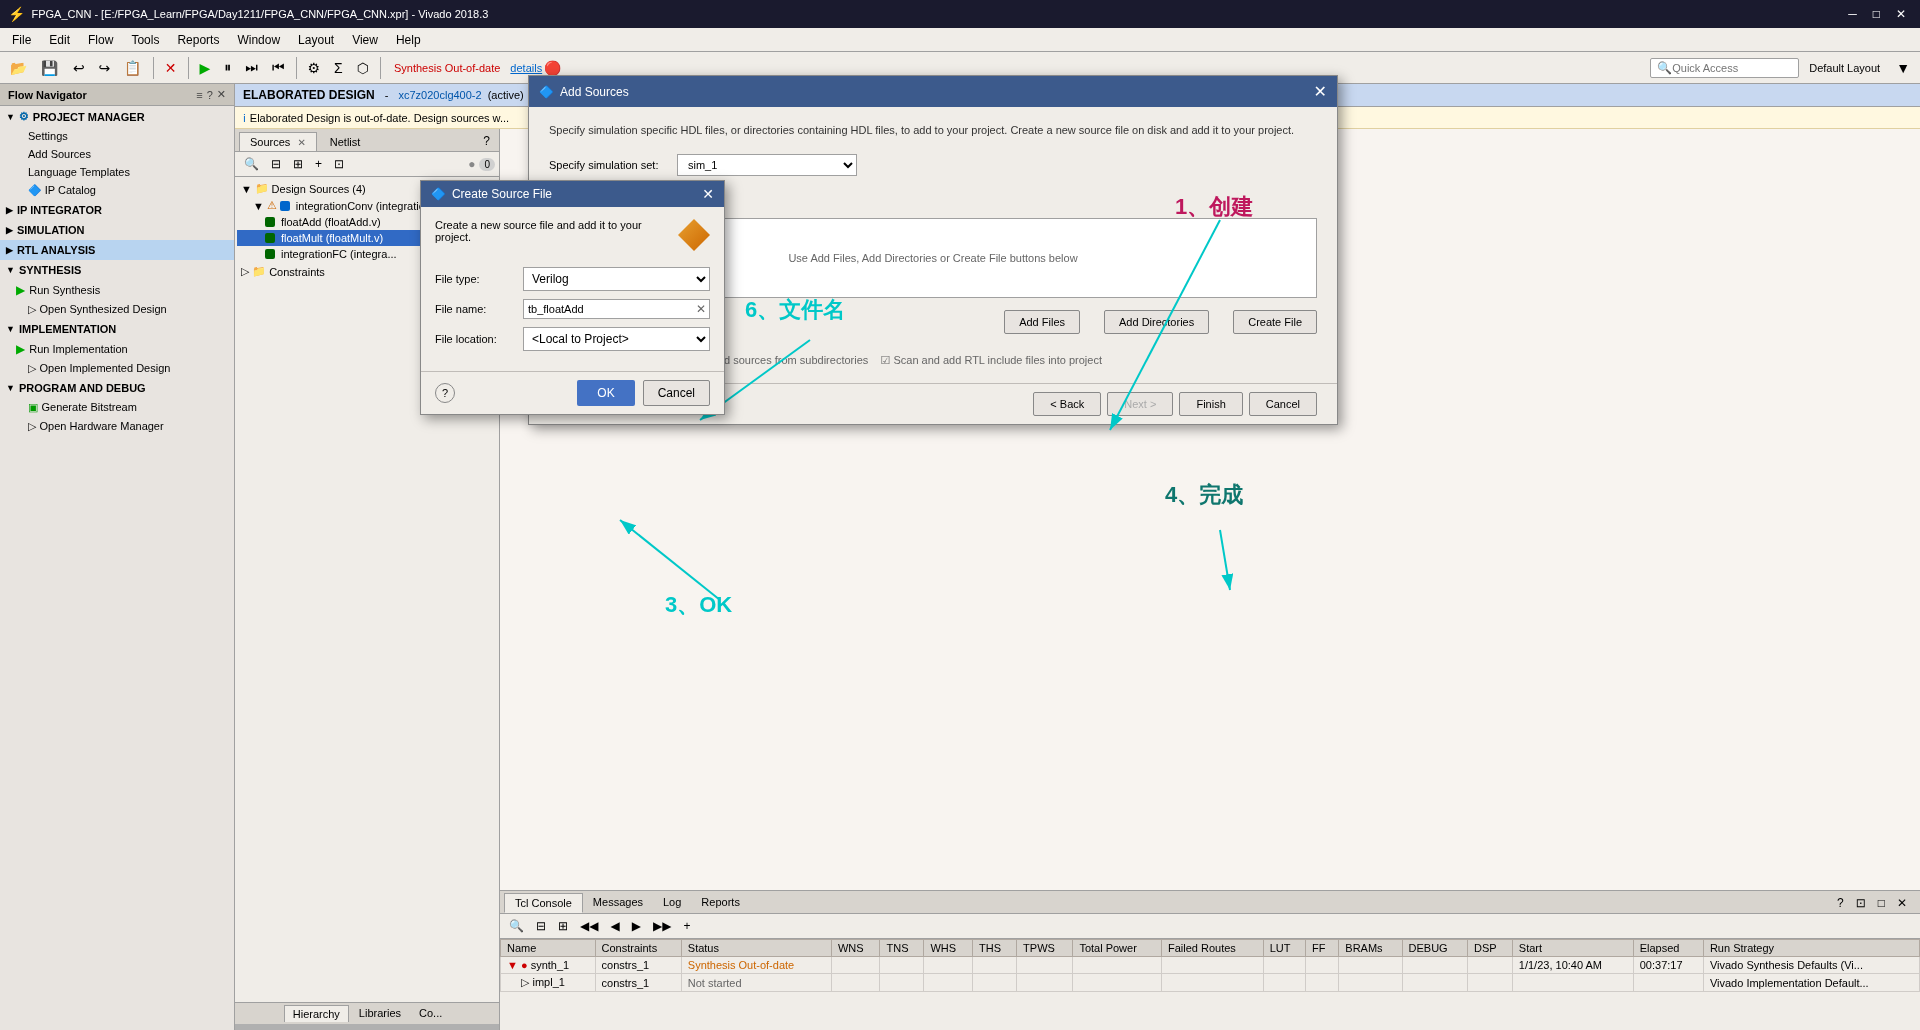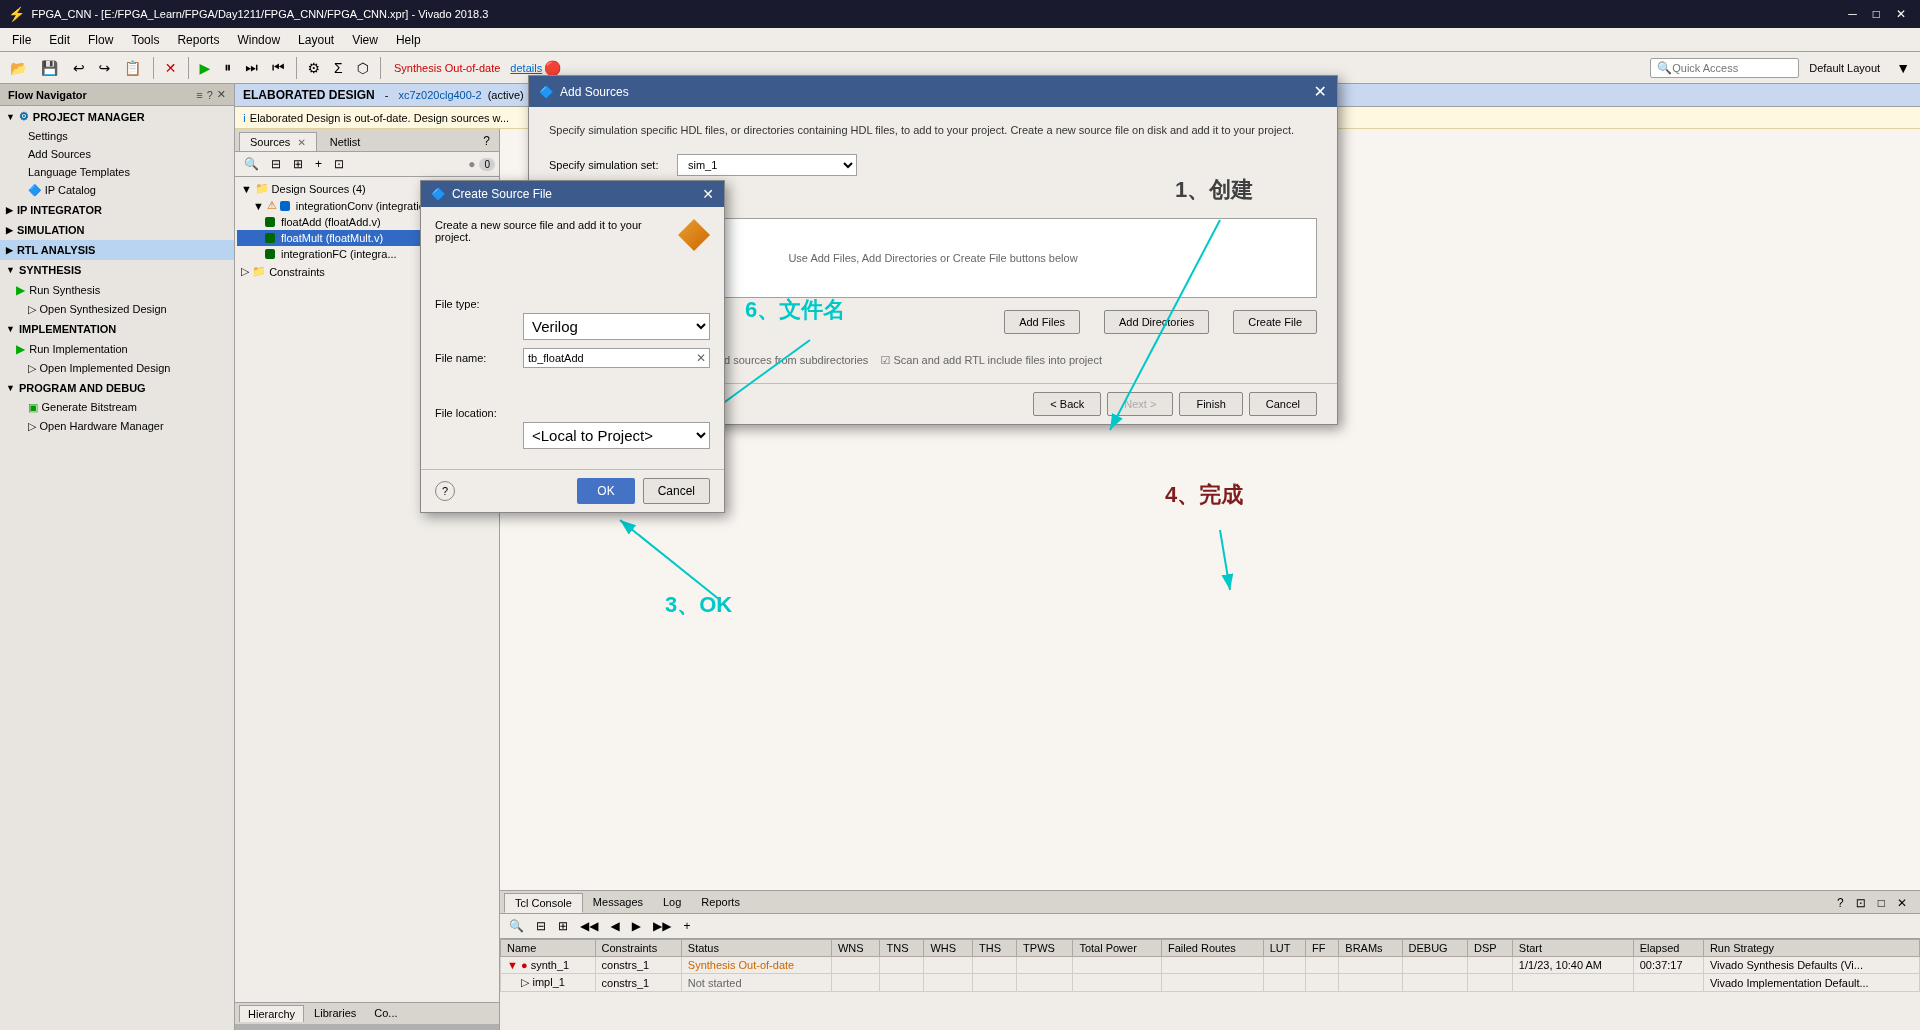--- a/index.html
+++ b/index.html
@@ -252,20 +252,21 @@
     }
     .src-props-title { font-weight: bold; margin-bottom: 4px; }
     .src-props-file { color: #333; margin-bottom: 4px; }
     .src-checkbox { display: flex; align-items: center; gap: 4px; }
     .panel-view-tabs {
       display: flex;
       gap: 2px;
       padding: 2px 4px;
       border-top: 1px solid #a0a0a0;
       background: #d8d4ce;
+      justify-content: center;
     }
     .view-tab {
       padding: 2px 8px;
       font-size: 11px;
       cursor: pointer;
     }
     .view-tab.active { background: #f0ede8; border: 1px solid #a0a0a0; border-bottom: none; }
 
     
     .right-area {
@@ -463,23 +464,22 @@
       display: flex;
       align-items: center;
       gap: 8px;
       margin-bottom: 8px;
     }
     .dialog-field-label { font-size: 11px; min-width: 80px; }
     .dialog-select {
       border: 1px solid #a0a0a0;
       background: #fff;
       padding: 3px 4px;
-      font-size: 15px;
+      font-size: 12px;
       flex: 1;
-      margin-top: 46px;
     }
     .dialog-input-wrap {
       display: flex;
       align-items: center;
       border: 1px solid #a0a0a0;
       background: #fff;
       flex: 1;
     }
     .dialog-input {
       border: none;
@@ -957,17 +957,17 @@
 
     <line x1="1220" y1="220" x2="1110" y2="430" stroke="#00c8c8" stroke-width="2" marker-end="url(#arrowhead-cyan)"></line>
 
     <line x1="810" y1="340" x2="700" y2="420" stroke="#00c8c8" stroke-width="2" marker-end="url(#arrowhead-cyan)"></line>
 
     <line x1="720" y1="600" x2="620" y2="520" stroke="#00c8c8" stroke-width="2" marker-end="url(#arrowhead-cyan)"></line>
 
     <line x1="1220" y1="530" x2="1230" y2="590" stroke="#00c8c8" stroke-width="2" marker-end="url(#arrowhead-cyan)"></line>
   </svg>
 
-  <div style="position:absolute; top:175px; left:1175px; color:#404040; font-size:22px; font-weight:bold; pointer-events:none;">1、创建</div>
+  <div style="position:absolute; top:192px; left:1175px; color:#be185d; font-size:22px; font-weight:bold; pointer-events:none;">1、创建</div>
   <div style="position:absolute; top:295px; left:745px; color:#00c8c8; font-size:22px; font-weight:bold; pointer-events:none;">6、文件名</div>
   <div style="position:absolute; top:590px; left:665px; color:#00c8c8; font-size:22px; font-weight:bold; pointer-events:none;">3、OK</div>
-  <div style="position:absolute; top:480px; left:1165px; color:#7f1d1d; font-size:22px; font-weight:bold; pointer-events:none;">4、完成</div>
+  <div style="position:absolute; top:480px; left:1165px; color:#0f766e; font-size:22px; font-weight:bold; pointer-events:none;">4、完成</div>
 </div>
 
 </body></html>

